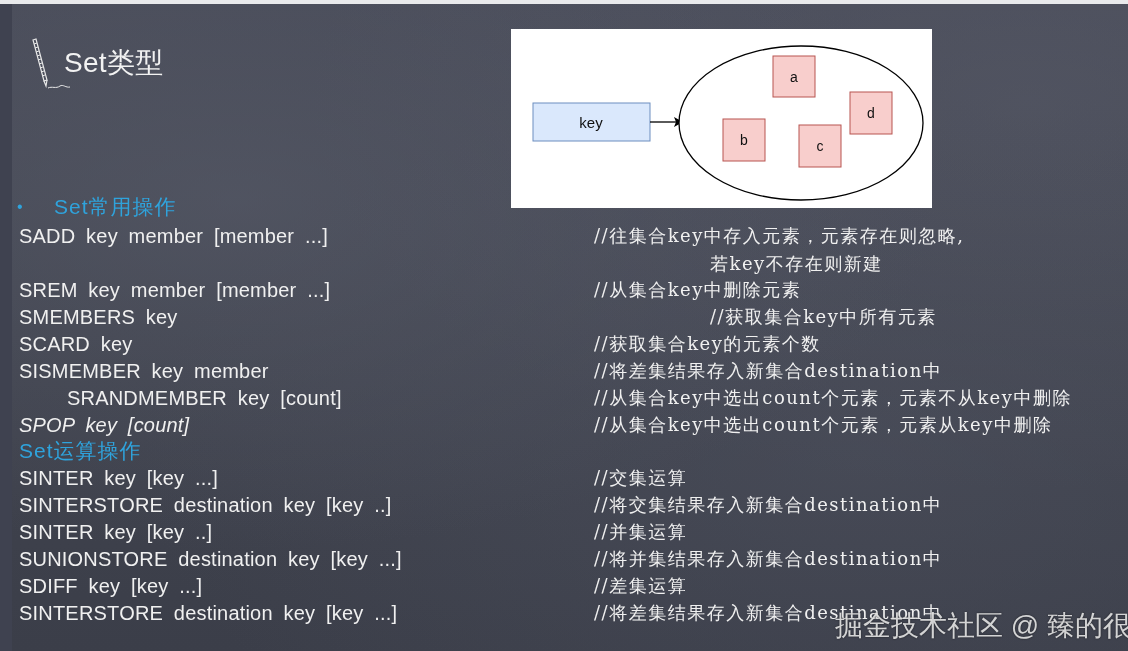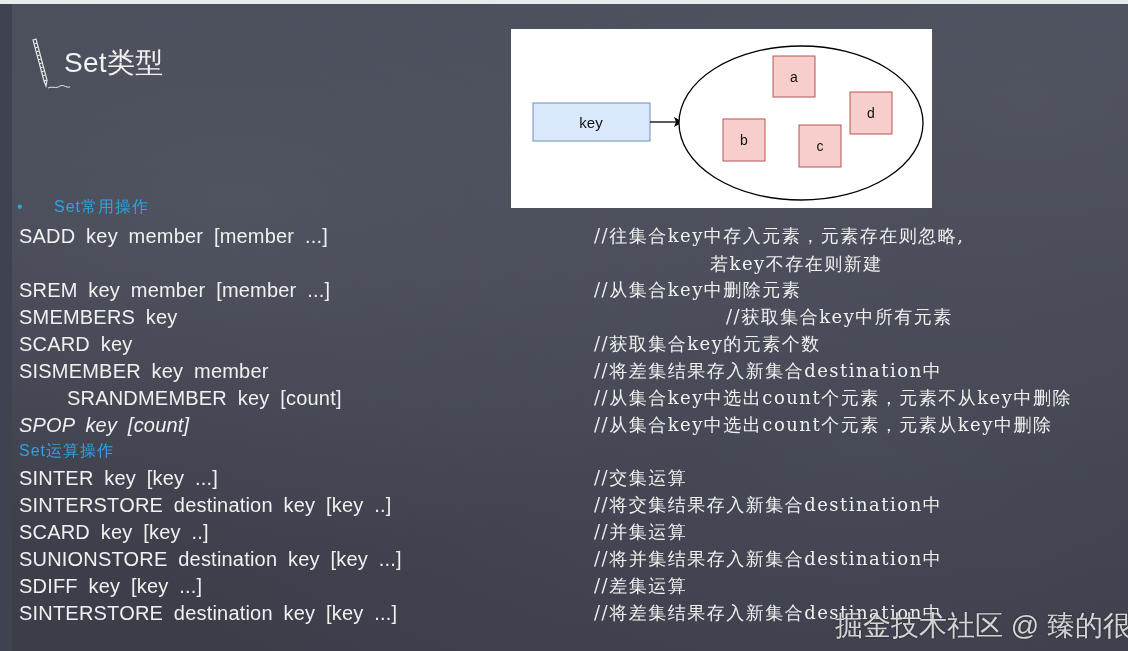--- a/index.html
+++ b/index.html
@@ -68,21 +68,21 @@
       letter-spacing: 0.2px;
     }
     .cmt {
       color: #f0f0f0;
       letter-spacing: 1.5px;
       font-family: "DejaVu Serif", "Liberation Serif", serif;
       font-size: 18px;
     }
     .section {
       color: #2fa3dc;
-      font-size: 16px;
+      font-size: 21px;
       letter-spacing: 1px;
     }
     .bullet {
       position: absolute;
       left: 5px; top: 197px;
       color: #2fa3dc;
       font-size: 16px;
       line-height: 20px;
     }
     .watermark {
@@ -136,21 +136,21 @@
   <div class="section" style="left:42px; top:191px;">Set常用操作</div>
 
   <div class="cmd" style="top:220px;">SADD key member [member ...]</div>
   <div class="cmt" style="left:582px; top:220px;">//往集合key中存入元素，元素存在则忽略,</div>
   <div class="cmt" style="left:698px; top:248px;">若key不存在则新建</div>
 
   <div class="cmd" style="top:274px;">SREM key member [member ...]</div>
   <div class="cmt" style="left:582px; top:274px;">//从集合key中删除元素</div>
 
   <div class="cmd" style="top:301px;">SMEMBERS key</div>
-  <div class="cmt" style="left:698px; top:301px;margin-left:16px;">//获取集合key中所有元素</div>
+  <div class="cmt" style="left:698px; top:301px;">//获取集合key中所有元素</div>
 
   <div class="cmd" style="top:328px;">SCARD key</div>
   <div class="cmt" style="left:582px; top:328px;">//获取集合key的元素个数</div>
 
   <div class="cmd" style="top:355px;">SISMEMBER key member</div>
   <div class="cmt" style="left:582px; top:355px;">//将差集结果存入新集合destination中</div>
 
   <div class="cmd" style="top:382px;margin-left:48px;">SRANDMEMBER key [count]</div>
   <div class="cmt" style="left:582px; top:382px;">//从集合key中选出count个元素，元素不从key中删除</div>
 
@@ -158,21 +158,21 @@
   <div class="cmt" style="left:582px; top:409px;">//从集合key中选出count个元素，元素从key中删除</div>
 
   <div class="section" style="left:7px; top:435px;">Set运算操作</div>
 
   <div class="cmd" style="top:462px;">SINTER key [key ...]</div>
   <div class="cmt" style="left:582px; top:462px;">//交集运算</div>
 
   <div class="cmd" style="top:489px;">SINTERSTORE destination key [key ..]</div>
   <div class="cmt" style="left:582px; top:489px;">//将交集结果存入新集合destination中</div>
 
-  <div class="cmd" style="top:516px;">SCARD key [key ..]</div>
+  <div class="cmd" style="top:516px;">SINTER key [key ..]</div>
   <div class="cmt" style="left:582px; top:516px;">//并集运算</div>
 
   <div class="cmd" style="top:543px;">SUNIONSTORE destination key [key ...]</div>
   <div class="cmt" style="left:582px; top:543px;">//将并集结果存入新集合destination中</div>
 
   <div class="cmd" style="top:570px;">SDIFF key [key ...]</div>
   <div class="cmt" style="left:582px; top:570px;">//差集运算</div>
 
   <div class="cmd" style="top:597px;">SINTERSTORE destination key [key ...]</div>
   <div class="cmt" style="left:582px; top:597px;">//将差集结果存入新集合destination中</div>

